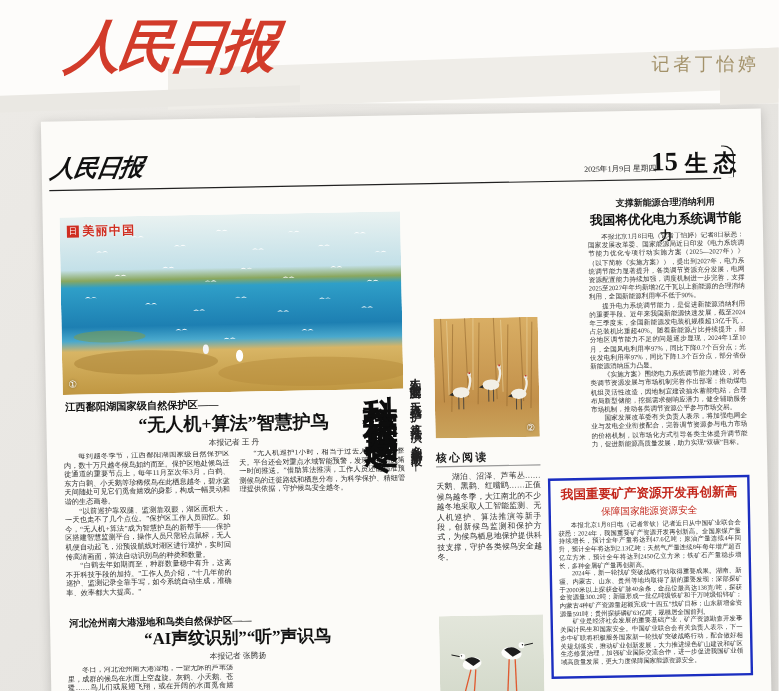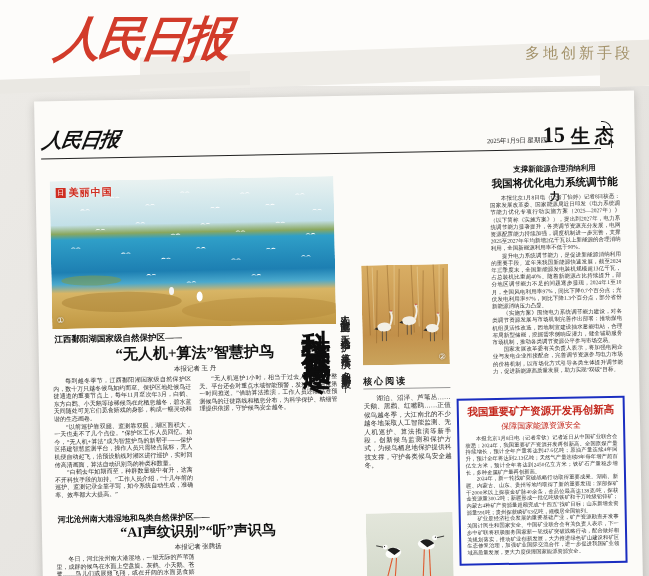--- a/index.html
+++ b/index.html
@@ -76,21 +76,21 @@
 </head>
 <body>
 
 <div id="stage">
 
   <div id="banner">
     <div class="band1"></div>
     <div class="band2"></div>
     <div class="band3"></div>
     <div id="banner-logo">人民日报</div>
-    <div id="banner-tagline">多地创新手段</div>
+    <div id="banner-tagline">记者丁怡婷</div>
   </div>
 
   <div id="photo-area"></div>
 
   <div id="page">
 
     <div id="mast-logo">人民日报</div>
     <div id="mast-date">2025年1月9日 星期四</div>
     <div id="mast-pageno">15</div>
     <div id="mast-section">生态</div>

